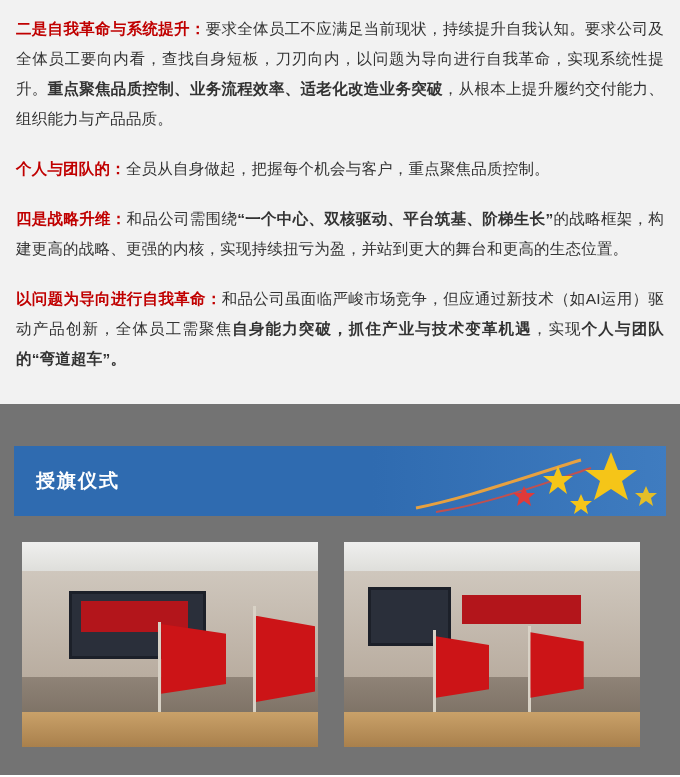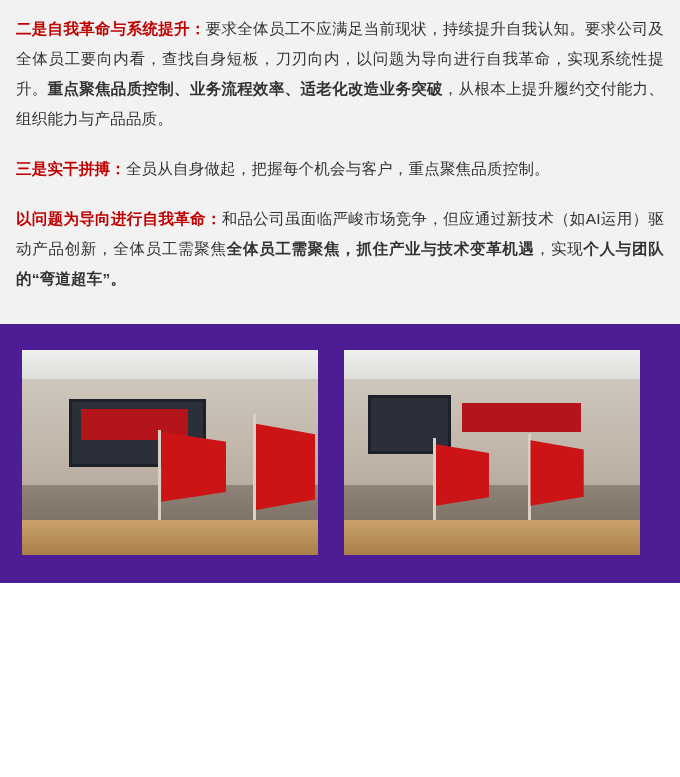--- a/index.html
+++ b/index.html
@@ -8,21 +8,21 @@
   }
   body {
     width: 680px;
     background: #ffffff;
     font-family: "Liberation Sans", "DejaVu Sans", sans-serif;
     -webkit-font-smoothing: antialiased;
   }
   .page {
     width: 680px;
     position: relative;
-    background: #4c1d95;
+    background: #737373;
   }
 
   
   .article {
     background: #f2f2f2;
     padding: 14px 16px 30px 16px;
     box-sizing: border-box;
     width: 680px;
   }
   .para {
@@ -143,30 +143,47 @@
 
 <div class="page">
 
   <div class="article">
 
     <p class="para">
       <span class="lead">二是自我革命与系统提升：</span><span>要求全体员工不应满足当前现状，持续提升自我认知。要求公司及全体员工要向内看，查找自身短板，刀刃向内，以问题为导向进行自我革命，实现系统性提升。</span><span class="strong">重点聚焦品质控制、业务流程效率、适老化改造业务突破</span><span>，从根本上提升履约交付能力、组织能力与产品品质。</span>
     </p>
 
     <p class="para">
-      <span class="lead">三是实干拼搏：</span><span>全员从自身做起，把握每个机会与客户，重点聚焦品质控制。</span>
-    </p>
-
-
-    <p class="para">
-      <span class="lead">以问题为导向进行自我革命：</span><span>和品公司虽面临严峻市场竞争，但应通过新技术（如AI运用）驱动产品创新，全体员工需聚焦</span><span class="strong">全体员工需聚焦，抓住产业与技术变革机遇</span><span>，实现</span><span class="strong">个人与团队的“弯道超车”。</span>
+      <span class="lead">个人与团队的：</span><span>全员从自身做起，把握每个机会与客户，重点聚焦品质控制。</span>
+    </p>
+
+    <p class="para">
+      <span class="lead">四是战略升维：</span><span>和品公司需围绕</span><span class="strong">“一个中心、双核驱动、平台筑基、阶梯生长”</span><span>的战略框架，构建更高的战略、更强的内核，实现持续扭亏为盈，并站到更大的舞台和更高的生态位置。</span>
+    </p>
+
+    <p class="para">
+      <span class="lead">以问题为导向进行自我革命：</span><span>和品公司虽面临严峻市场竞争，但应通过新技术（如AI运用）驱动产品创新，全体员工需聚焦</span><span class="strong">自身能力突破，抓住产业与技术变革机遇</span><span>，实现</span><span class="strong">个人与团队的“弯道超车”。</span>
     </p>
 
   </div>
 
+  <div class="banner-wrap">
+    <div class="banner">
+      <span class="banner-title">授旗仪式</span>
+      <svg class="banner-art" viewBox="0 0 260 70" xmlns="http://www.w3.org/2000/svg">
+        <path d="M10 62 C60 52, 110 34, 175 14" stroke="#f0a33a" stroke-width="3" fill="none" opacity="0.95"></path>
+        <path d="M30 66 C80 58, 125 42, 185 22" stroke="#d94a3d" stroke-width="2" fill="none" opacity="0.85"></path>
+        <polygon points="205,6 212,24 231,24 216,35 222,54 205,43 188,54 194,35 179,24 198,24" fill="#f5c518"></polygon>
+        <polygon points="152,20 156,30 167,30 158,37 161,48 152,41 143,48 146,37 137,30 148,30" fill="#f5c518"></polygon>
+        <polygon points="118,40 121,47 129,47 123,52 125,60 118,55 111,60 113,52 107,47 115,47" fill="#e03a3a"></polygon>
+        <polygon points="175,48 178,55 186,55 180,60 182,68 175,63 168,68 170,60 164,55 172,55" fill="#f5c518"></polygon>
+        <polygon points="240,40 243,47 251,47 245,52 247,60 240,55 233,60 235,52 229,47 237,47" fill="#f5c518" opacity="0.9"></polygon>
+      </svg>
+    </div>
+  </div>
 
   <div class="photos">
 
     <div class="photo">
       <div class="ph-bg">
         <div class="ph-ceiling"></div>
         <div class="ph-wall"></div>
         <div class="ph-screen" style="left:16%; top:24%; width:44%; height:30%;"></div>
         <div class="ph-banner" style="left:20%; top:29%; width:36%; height:15%;"></div>
         <div class="ph-floor"></div>

